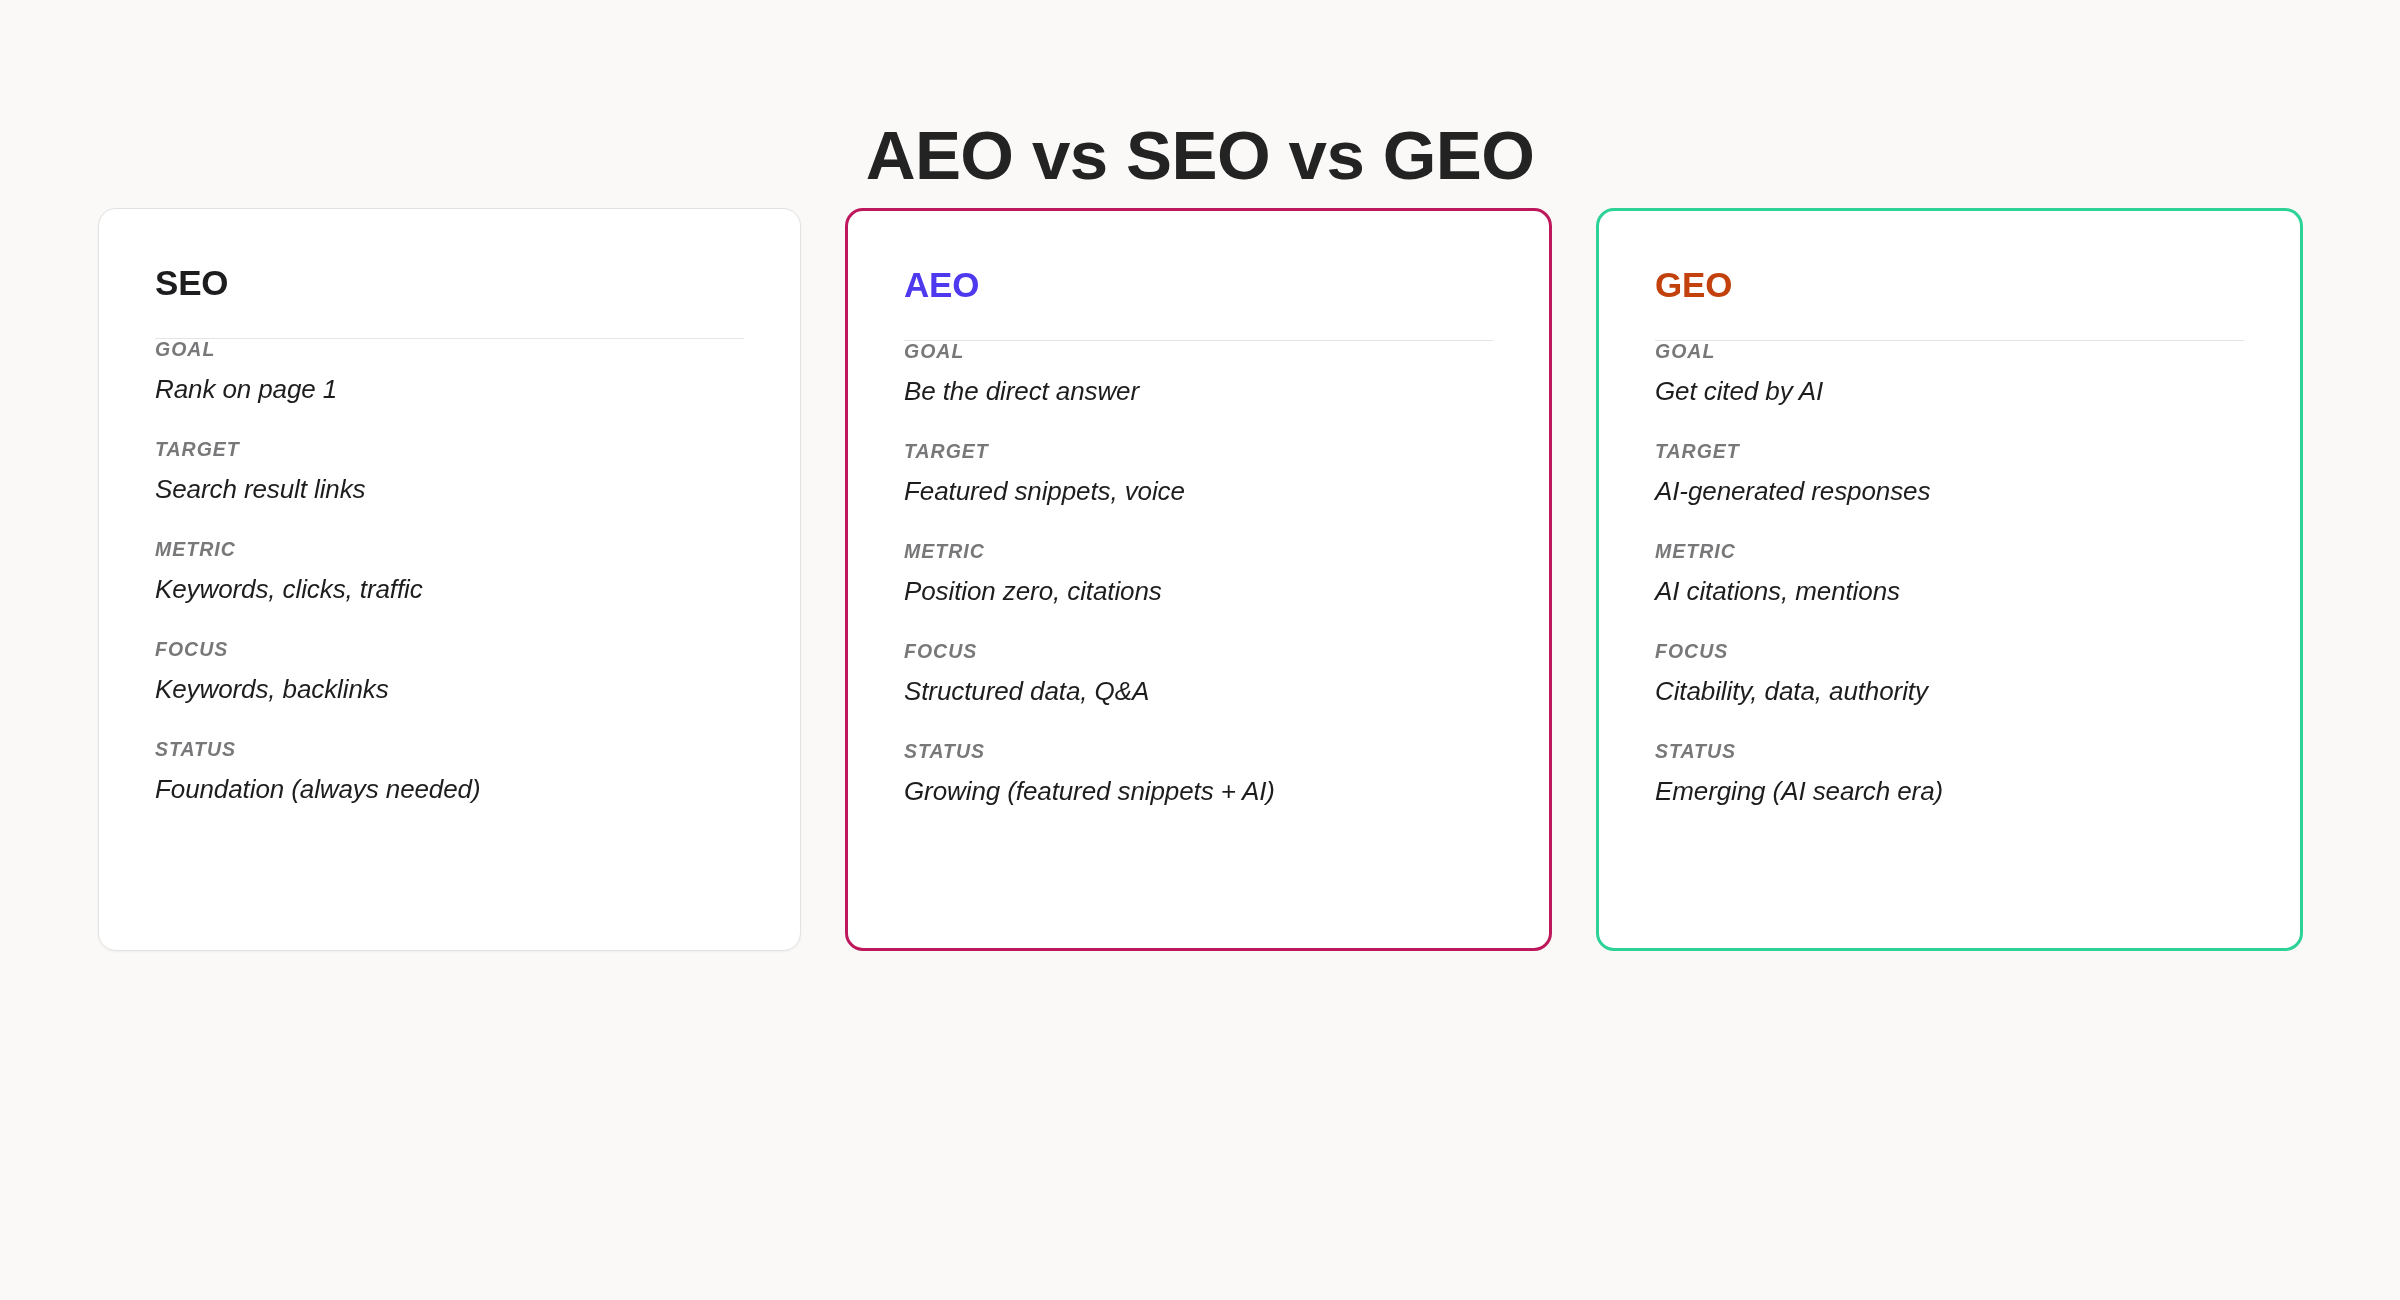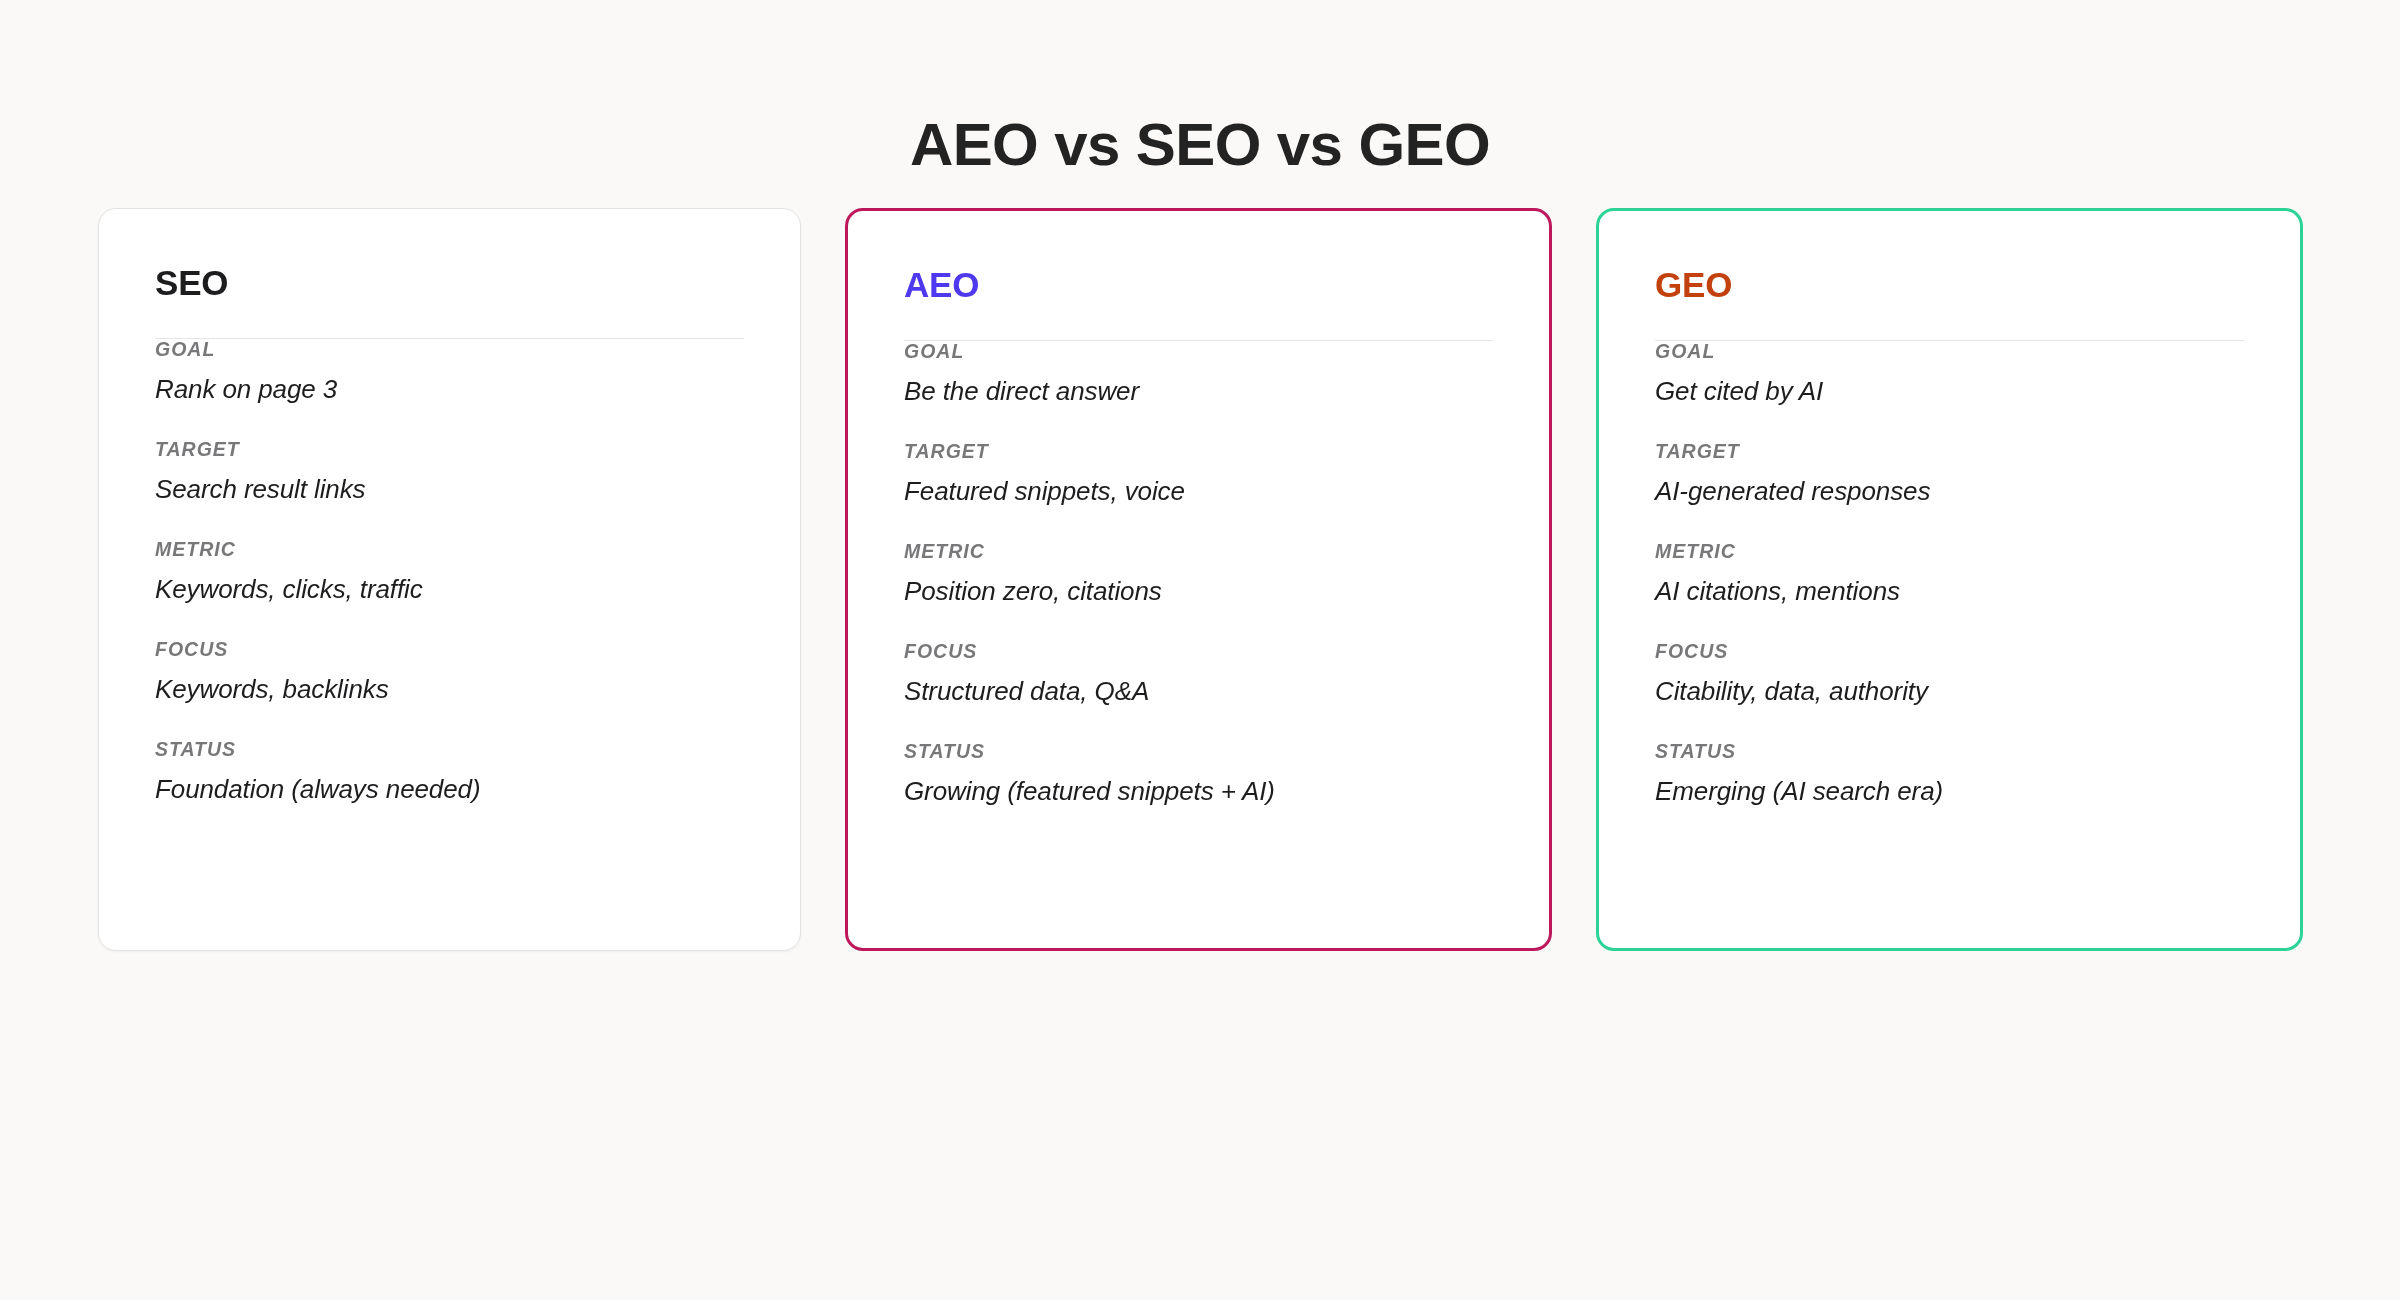--- a/index.html
+++ b/index.html
@@ -21,21 +21,21 @@
     height: 1300px;
   }
 
   
   .page-title {
     position: absolute;
     top: 72px;
     left: 0;
     width: 2400px;
     text-align: center;
-    font-size: 60px;
+    font-size: 69px;
     font-weight: 700;
     color: #232323;
     letter-spacing: -0.6px;
     line-height: 1.1;
   }
 
   
   .cards {
     position: absolute;
     top: 208px;
@@ -117,21 +117,21 @@
   <h1 class="page-title">AEO vs SEO vs GEO</h1>
 
   <div class="cards">
 
     <div class="card card--plain">
       <div class="card-heading">SEO</div>
       <div class="card-divider"></div>
       <div class="rows">
         <div class="row">
           <div class="row-label">GOAL</div>
-          <div class="row-value">Rank on page 3</div>
+          <div class="row-value">Rank on page 1</div>
         </div>
         <div class="row">
           <div class="row-label">TARGET</div>
           <div class="row-value">Search result links</div>
         </div>
         <div class="row">
           <div class="row-label">METRIC</div>
           <div class="row-value">Keywords, clicks, traffic</div>
         </div>
         <div class="row">

